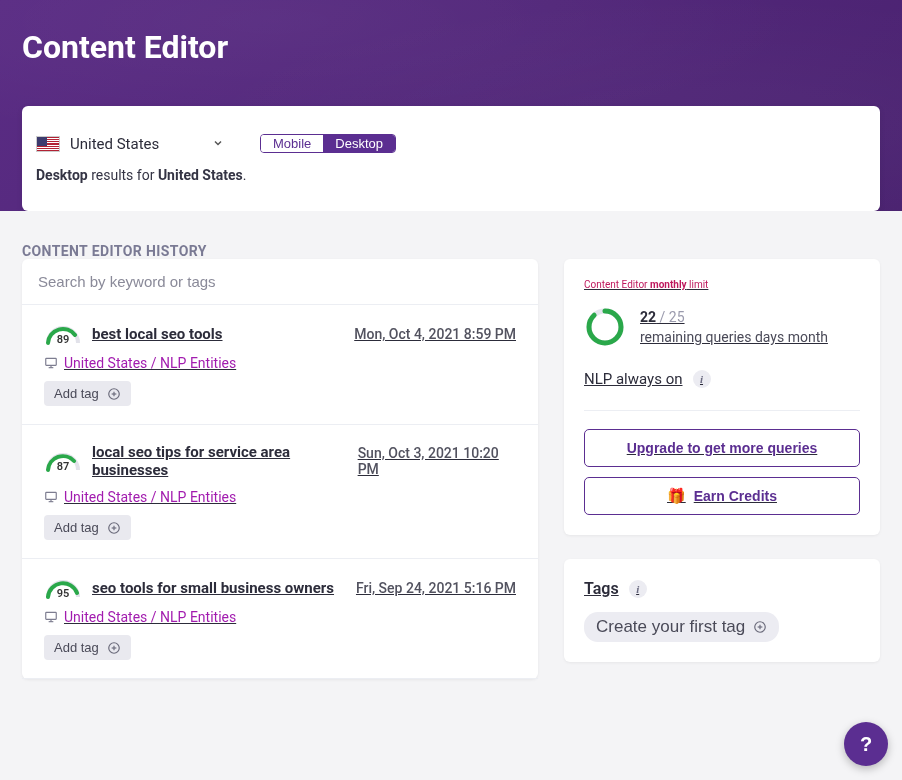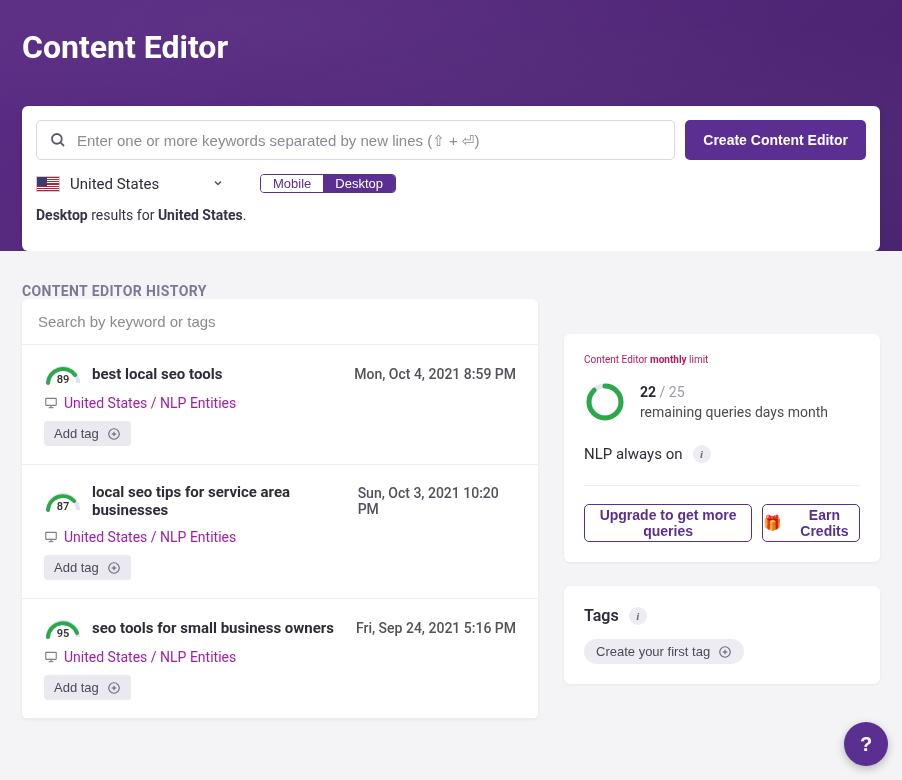--- a/index.html
+++ b/index.html
@@ -146,21 +146,22 @@
   }
   .section-label {
     font-size: 14px;
     font-weight: 700;
     color: #7a7a94;
     letter-spacing: 0.4px;
   }
   .cols {
     display: flex;
     gap: 26px;
-    align-items: center;
+    align-items: flex-start;
+    text-decoration: underline;
   }
   .history-card {
     flex: 1;
     background: #fff;
     border-radius: 6px;
     box-shadow: 0 1px 3px rgba(0,0,0,0.06);
   }
   .hist-search {
     border-bottom: 1px solid #eceef3;
   }
@@ -281,21 +282,21 @@
     font-style: italic;
     font-weight: 700;
     color: #6a6a80;
     font-family: Georgia, serif;
   }
   .side-divider {
     border-top: 1px solid #eceef3;
     margin-top: 22px;
     padding-top: 18px;
     display: flex;
-    flex-direction: row;
+    flex-direction: column;
     gap: 10px;
   }
   .btn-outline {
     border: 1px solid #5b2e91;
     background: #fff;
     color: #5b2e91;
     border-radius: 5px;
     height: 38px;
     font-size: 14px;
     font-weight: 600;
@@ -316,21 +317,21 @@
   }
   .tag-pill {
     margin-top: 14px;
     display: inline-flex;
     align-items: center;
     gap: 8px;
     background: #ececf2;
     border: none;
     border-radius: 14px;
     padding: 5px 12px;
-    font-size: 13px;
+    font-size: 17px;
     color: #4a4a58;
     cursor: pointer;
   }
   .help-fab {
     position: absolute;
     right: 14px;
     bottom: 14px;
     width: 44px;
     height: 44px;
     border-radius: 50%;
@@ -346,32 +347,20 @@
     box-shadow: 0 3px 8px rgba(0,0,0,0.25);
   }
 </style>
 </head>
 <body>
 
 <div class="hero">
   <h1>Content Editor</h1>
 
   <div class="search-card">
-    <div class="search-row">
-      <div class="search-input-wrap">
-        <span class="search-icon">
-          <svg width="18" height="18" viewBox="0 0 24 24" fill="none" stroke="currentColor" stroke-width="2.4">
-              <circle cx="10.5" cy="10.5" r="6.5"></circle>
-              <line x1="20" y1="20" x2="15.2" y2="15.2"></line>
-            </svg>
-        </span>
-        <input class="search-input" type="text" placeholder="Enter one or more keywords separated by new lines (⇧ + ⏎)" style="">
-      </div>
-      <button class="btn-primary">Create Content Editor</button>
-    </div>
 
     <div class="controls-row">
       <div class="country-select">
         <span class="flag"></span>
         <span>United States</span>
         <span class="chev">
           <svg width="12" height="12" viewBox="0 0 24 24" fill="none" stroke="currentColor" stroke-width="3">
               <polyline points="6 9 12 15 18 9"></polyline>
             </svg>
         </span>

